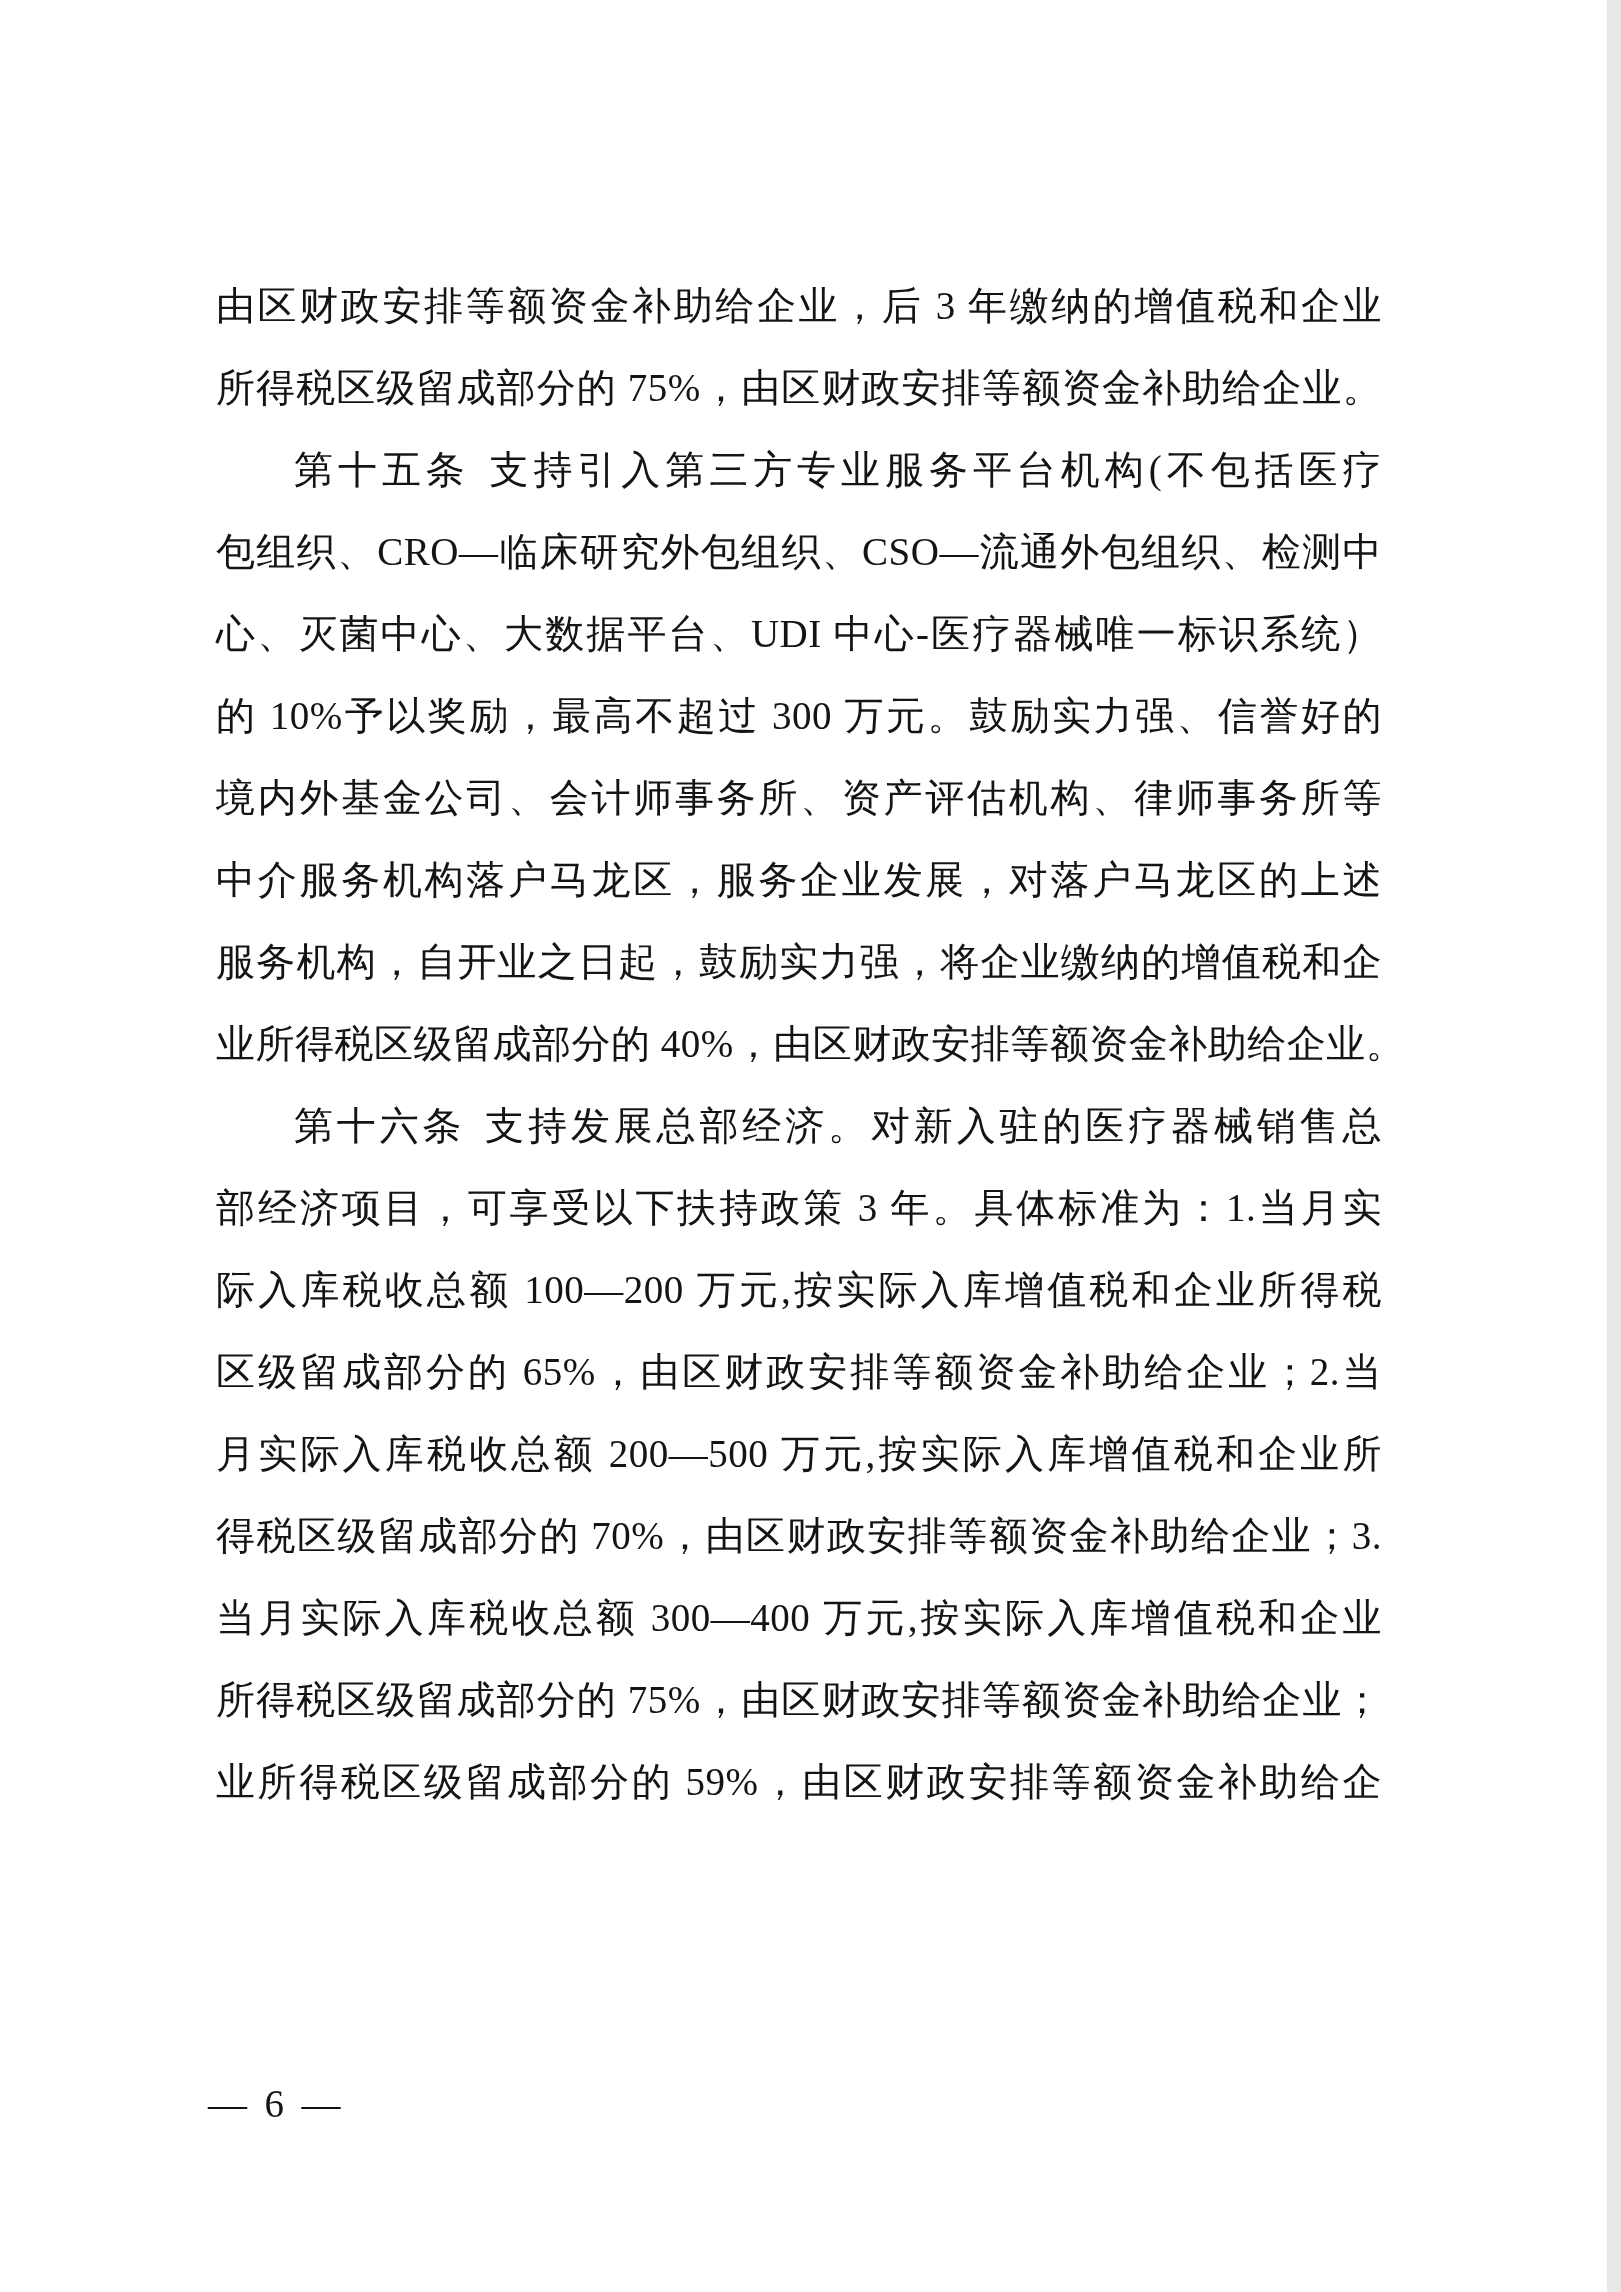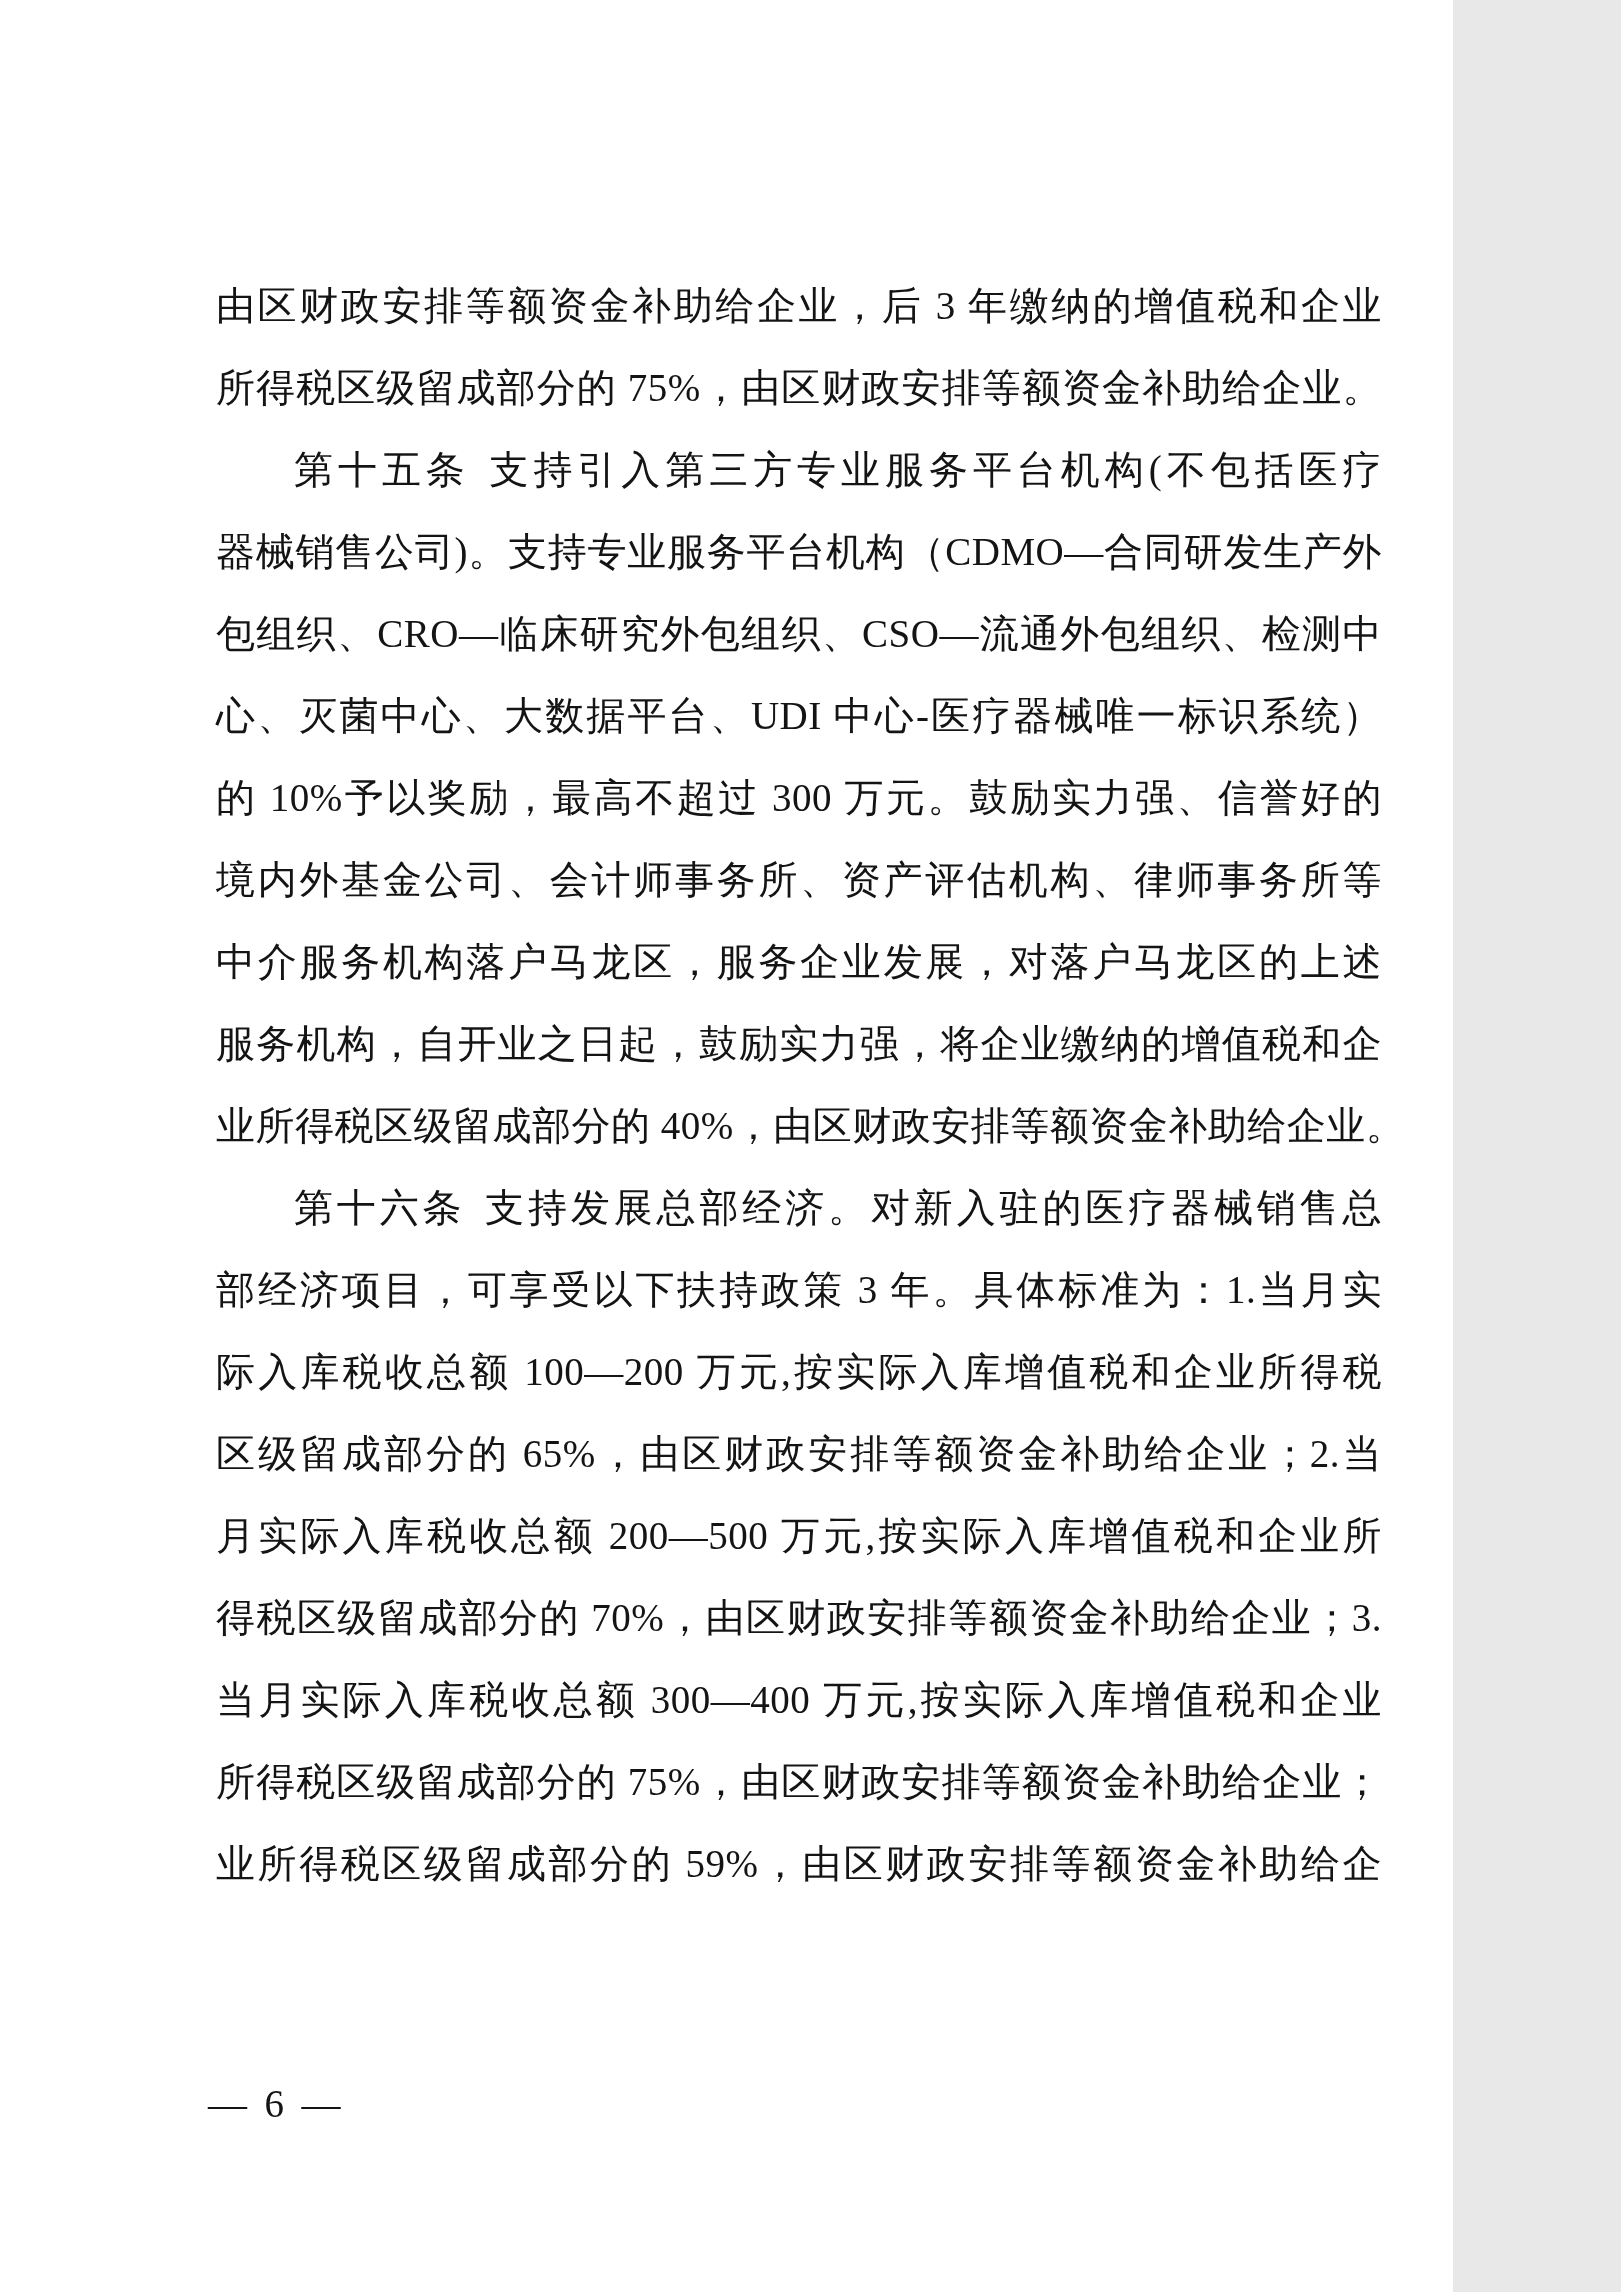--- a/index.html
+++ b/index.html
@@ -2,21 +2,21 @@
 <html lang="zh"><head>
 <meta charset="utf-8">
 <style>
   html, body {
     margin: 0;
     padding: 0;
     background: #e8e8e8;
   }
   .page {
     position: relative;
-    width: 1453px;
+    width: 1607px;
     height: 2293px;
     background: #ffffff;
     color: #141414;
     font-family: "Liberation Serif", "DejaVu Serif", serif;
     overflow: hidden;
   }
   .text-block {
     position: absolute;
     left: 216px;
     top: 265px;
@@ -55,21 +55,20 @@
 
 <div class="page">
 
   <div class="text-block">
 
     <div class="line"><span>由区财政安排等额资金补助给企业，后 3 年缴纳的增值税和企业</span></div>
     <div class="line"><span>所得税区级留成部分的 75%，由区财政安排等额资金补助给企业。</span></div>
 
     <div class="line indent"><span class="head">第十五条</span><span>支持引入第三方专业服务平台机构(不包括医疗</span></div>
 
-    <div class="line"><span>器械销售公司)。支持专业服务平台机构（CDMO—合同研发生产外</span></div>
     <div class="line"><span>包组织、CRO—临床研究外包组织、CSO—流通外包组织、检测中</span></div>
     <div class="line"><span>心、灭菌中心、大数据平台、UDI 中心-医疗器械唯一标识系统）</span></div>
     <div class="line"><span>的 10%予以奖励，最高不超过 300 万元。鼓励实力强、信誉好的</span></div>
     <div class="line"><span>境内外基金公司、会计师事务所、资产评估机构、律师事务所等</span></div>
     <div class="line"><span>中介服务机构落户马龙区，服务企业发展，对落户马龙区的上述</span></div>
     <div class="line"><span>服务机构，自开业之日起，鼓励实力强，将企业缴纳的增值税和企</span></div>
     <div class="line"><span>业所得税区级留成部分的 40%，由区财政安排等额资金补助给企业。</span></div>
 
     <div class="line indent"><span class="head">第十六条</span><span>支持发展总部经济。对新入驻的医疗器械销售总</span></div>
 

